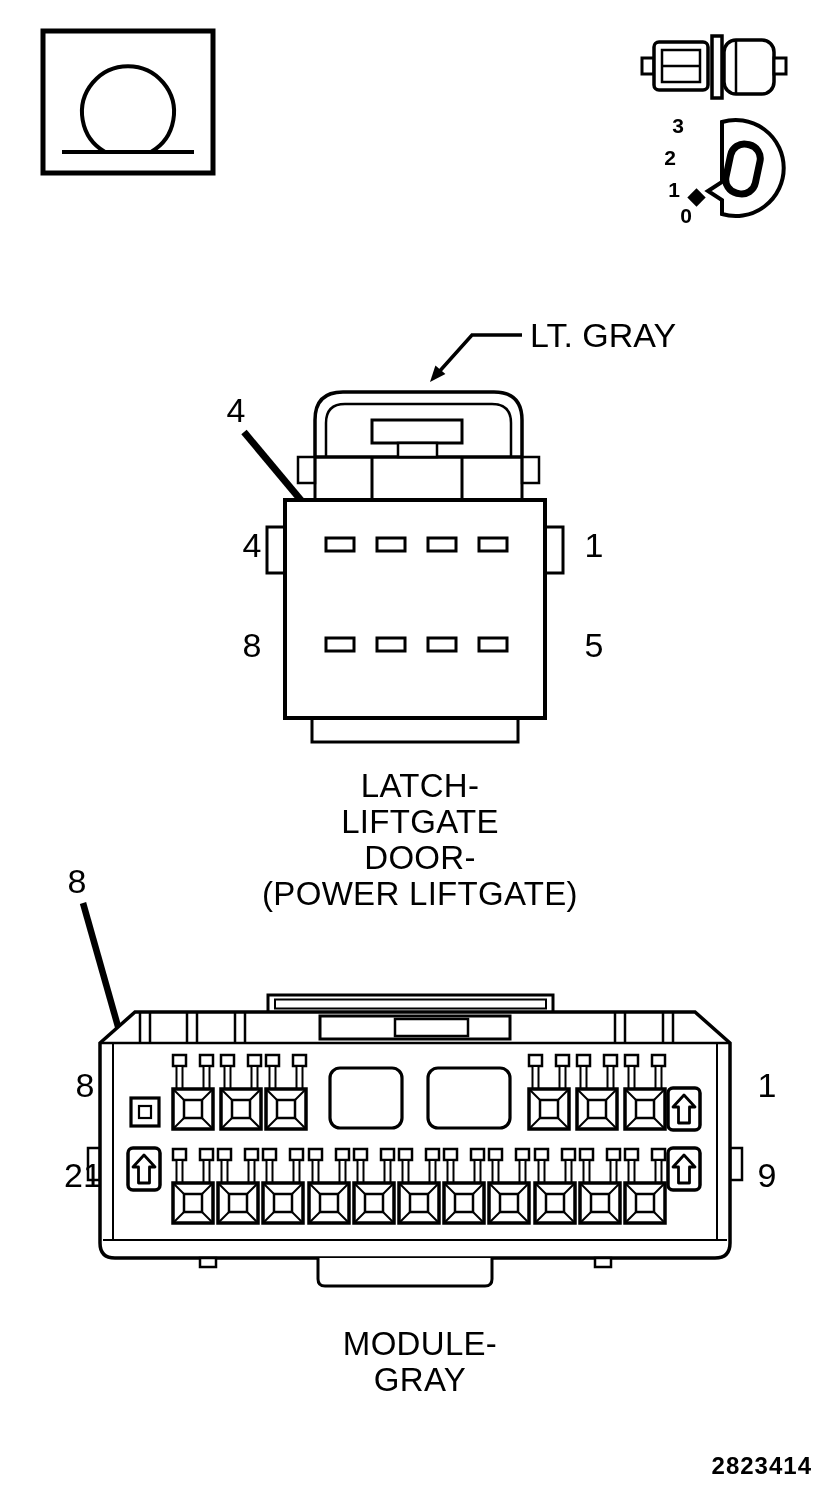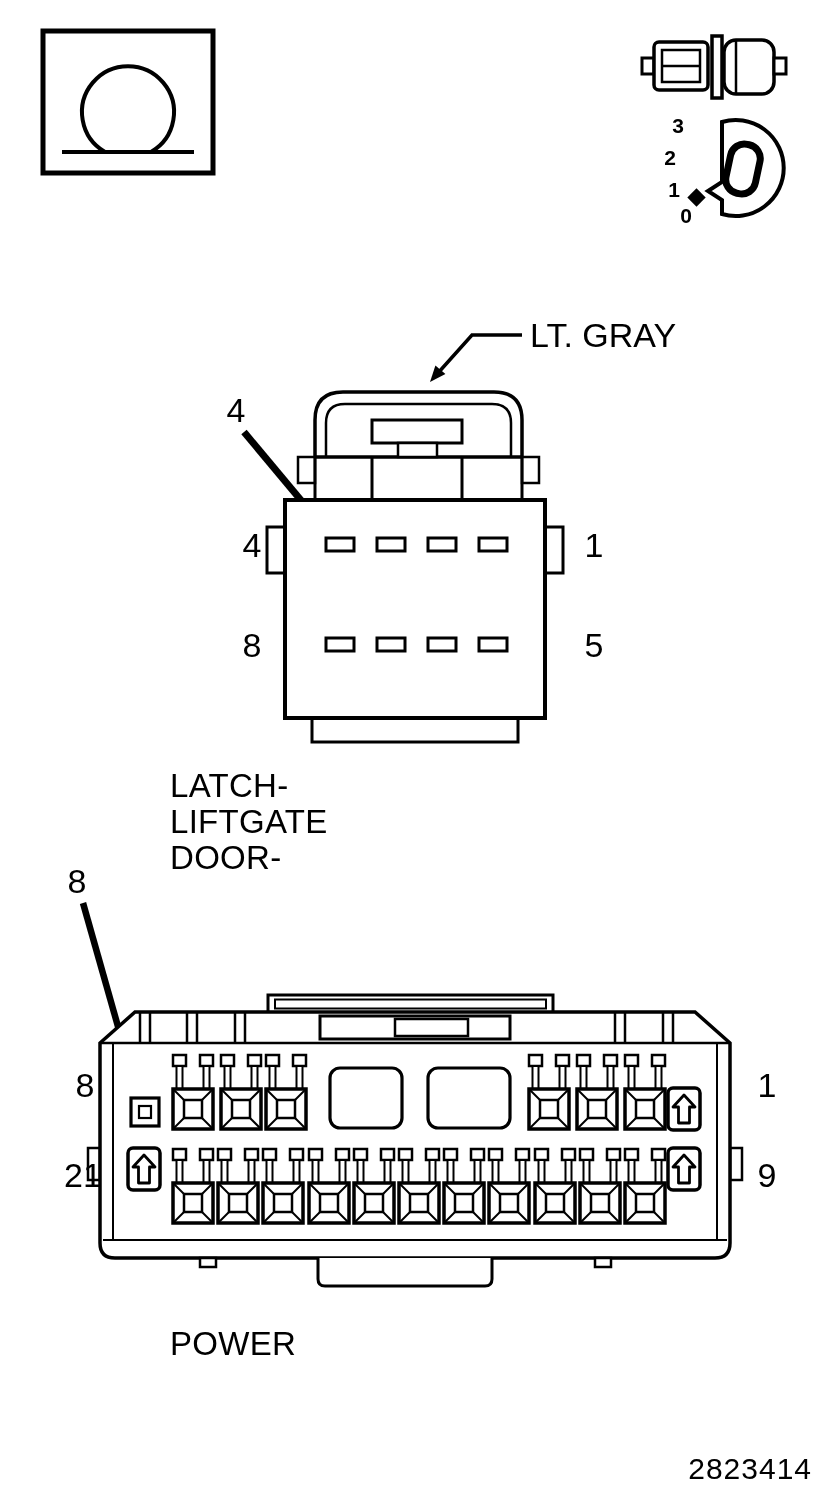--- a/index.html
+++ b/index.html
@@ -4,22 +4,22 @@
 <style>
   * { margin:0; padding:0; box-sizing:border-box; }
   html,body { background:#ffffff; }
   .canvas {
     position:relative; width:833px; height:1500px; background:#ffffff;
     font-family:"Liberation Sans", sans-serif; color:#000; overflow:hidden;
   }
   .abs { position:absolute; }
   svg { display:block; overflow:visible; }
   svg text { font-family:"Liberation Sans", sans-serif; fill:#000; }
-  .label-block { font-size:33px; line-height:36px; letter-spacing:0.3px; }
-  .part-number { font-size:30px; font-weight:normal; text-align:right; letter-spacing:1px; }
+  .label-block { text-align:center; font-size:33px; line-height:36px; letter-spacing:0.3px; }
+  .part-number { font-size:24px; font-weight:bold; text-align:right; letter-spacing:1px; }
 </style>
 </head>
 <body>
 
 <div class="canvas">
 
   <svg class="abs" style="left:40px; top:28px;" width="176" height="148" viewBox="0 0 176 148">
     <rect x="3" y="3" width="170" height="142" fill="#fff" stroke="#000" stroke-width="5"></rect>
     <line x1="22" y1="124" x2="154" y2="124" stroke="#000" stroke-width="4"></line>
     <path d="M65 124 A46 46 0 1 1 111 124" fill="none" stroke="#000" stroke-width="4"></path>
@@ -94,20 +94,21 @@
     <text x="32" y="247" font-size="34" text-anchor="middle">4</text>
     <text x="374" y="247" font-size="34" text-anchor="middle">1</text>
     <text x="32" y="347" font-size="34" text-anchor="middle">8</text>
     <text x="374" y="347" font-size="34" text-anchor="middle">5</text>
   </svg>
 
   <div class="abs label-block" style="left:170px; top:768px; width:500px;">
     <div>LATCH-</div>
     <div>LIFTGATE</div>
     <div>DOOR-</div>
+    <div>(POWER LIFTGATE)</div>
   </div>
 
   <svg class="abs" style="left:55px; top:845px;" width="740" height="460" viewBox="0 0 740 460">
     <defs>
       <g id="towerpin">
         <rect x="2" y="0" width="13" height="11" fill="#fff" stroke="#000" stroke-width="2.5"></rect>
         <rect x="29" y="0" width="13" height="11" fill="#fff" stroke="#000" stroke-width="2.5"></rect>
         <rect x="5.5" y="11" width="6" height="23" fill="#fff" stroke="#000" stroke-width="2"></rect>
         <rect x="32.5" y="11" width="6" height="23" fill="#fff" stroke="#000" stroke-width="2"></rect>
         <rect x="2" y="34" width="40" height="40" fill="#fff" stroke="#000" stroke-width="3.5"></rect>
@@ -177,18 +178,19 @@
       <use href="#keypin" x="613" y="303"></use>
     </g>
 
     <text x="30" y="252" font-size="34" text-anchor="middle">8</text>
     <text x="712" y="252" font-size="34" text-anchor="middle">1</text>
     <text x="28" y="342" font-size="34" text-anchor="middle">21</text>
     <text x="712" y="342" font-size="34" text-anchor="middle">9</text>
   </svg>
 
   <div class="abs label-block" style="left:170px; top:1326px; width:500px;">
-    <div>POWER</div>
+    <div>MODULE-</div>
+    <div>GRAY</div>
   </div>
 
   <div class="abs part-number" style="left:540px; top:1452px; width:272px;">2823414</div>
 
 </div>
 
 </body></html>

